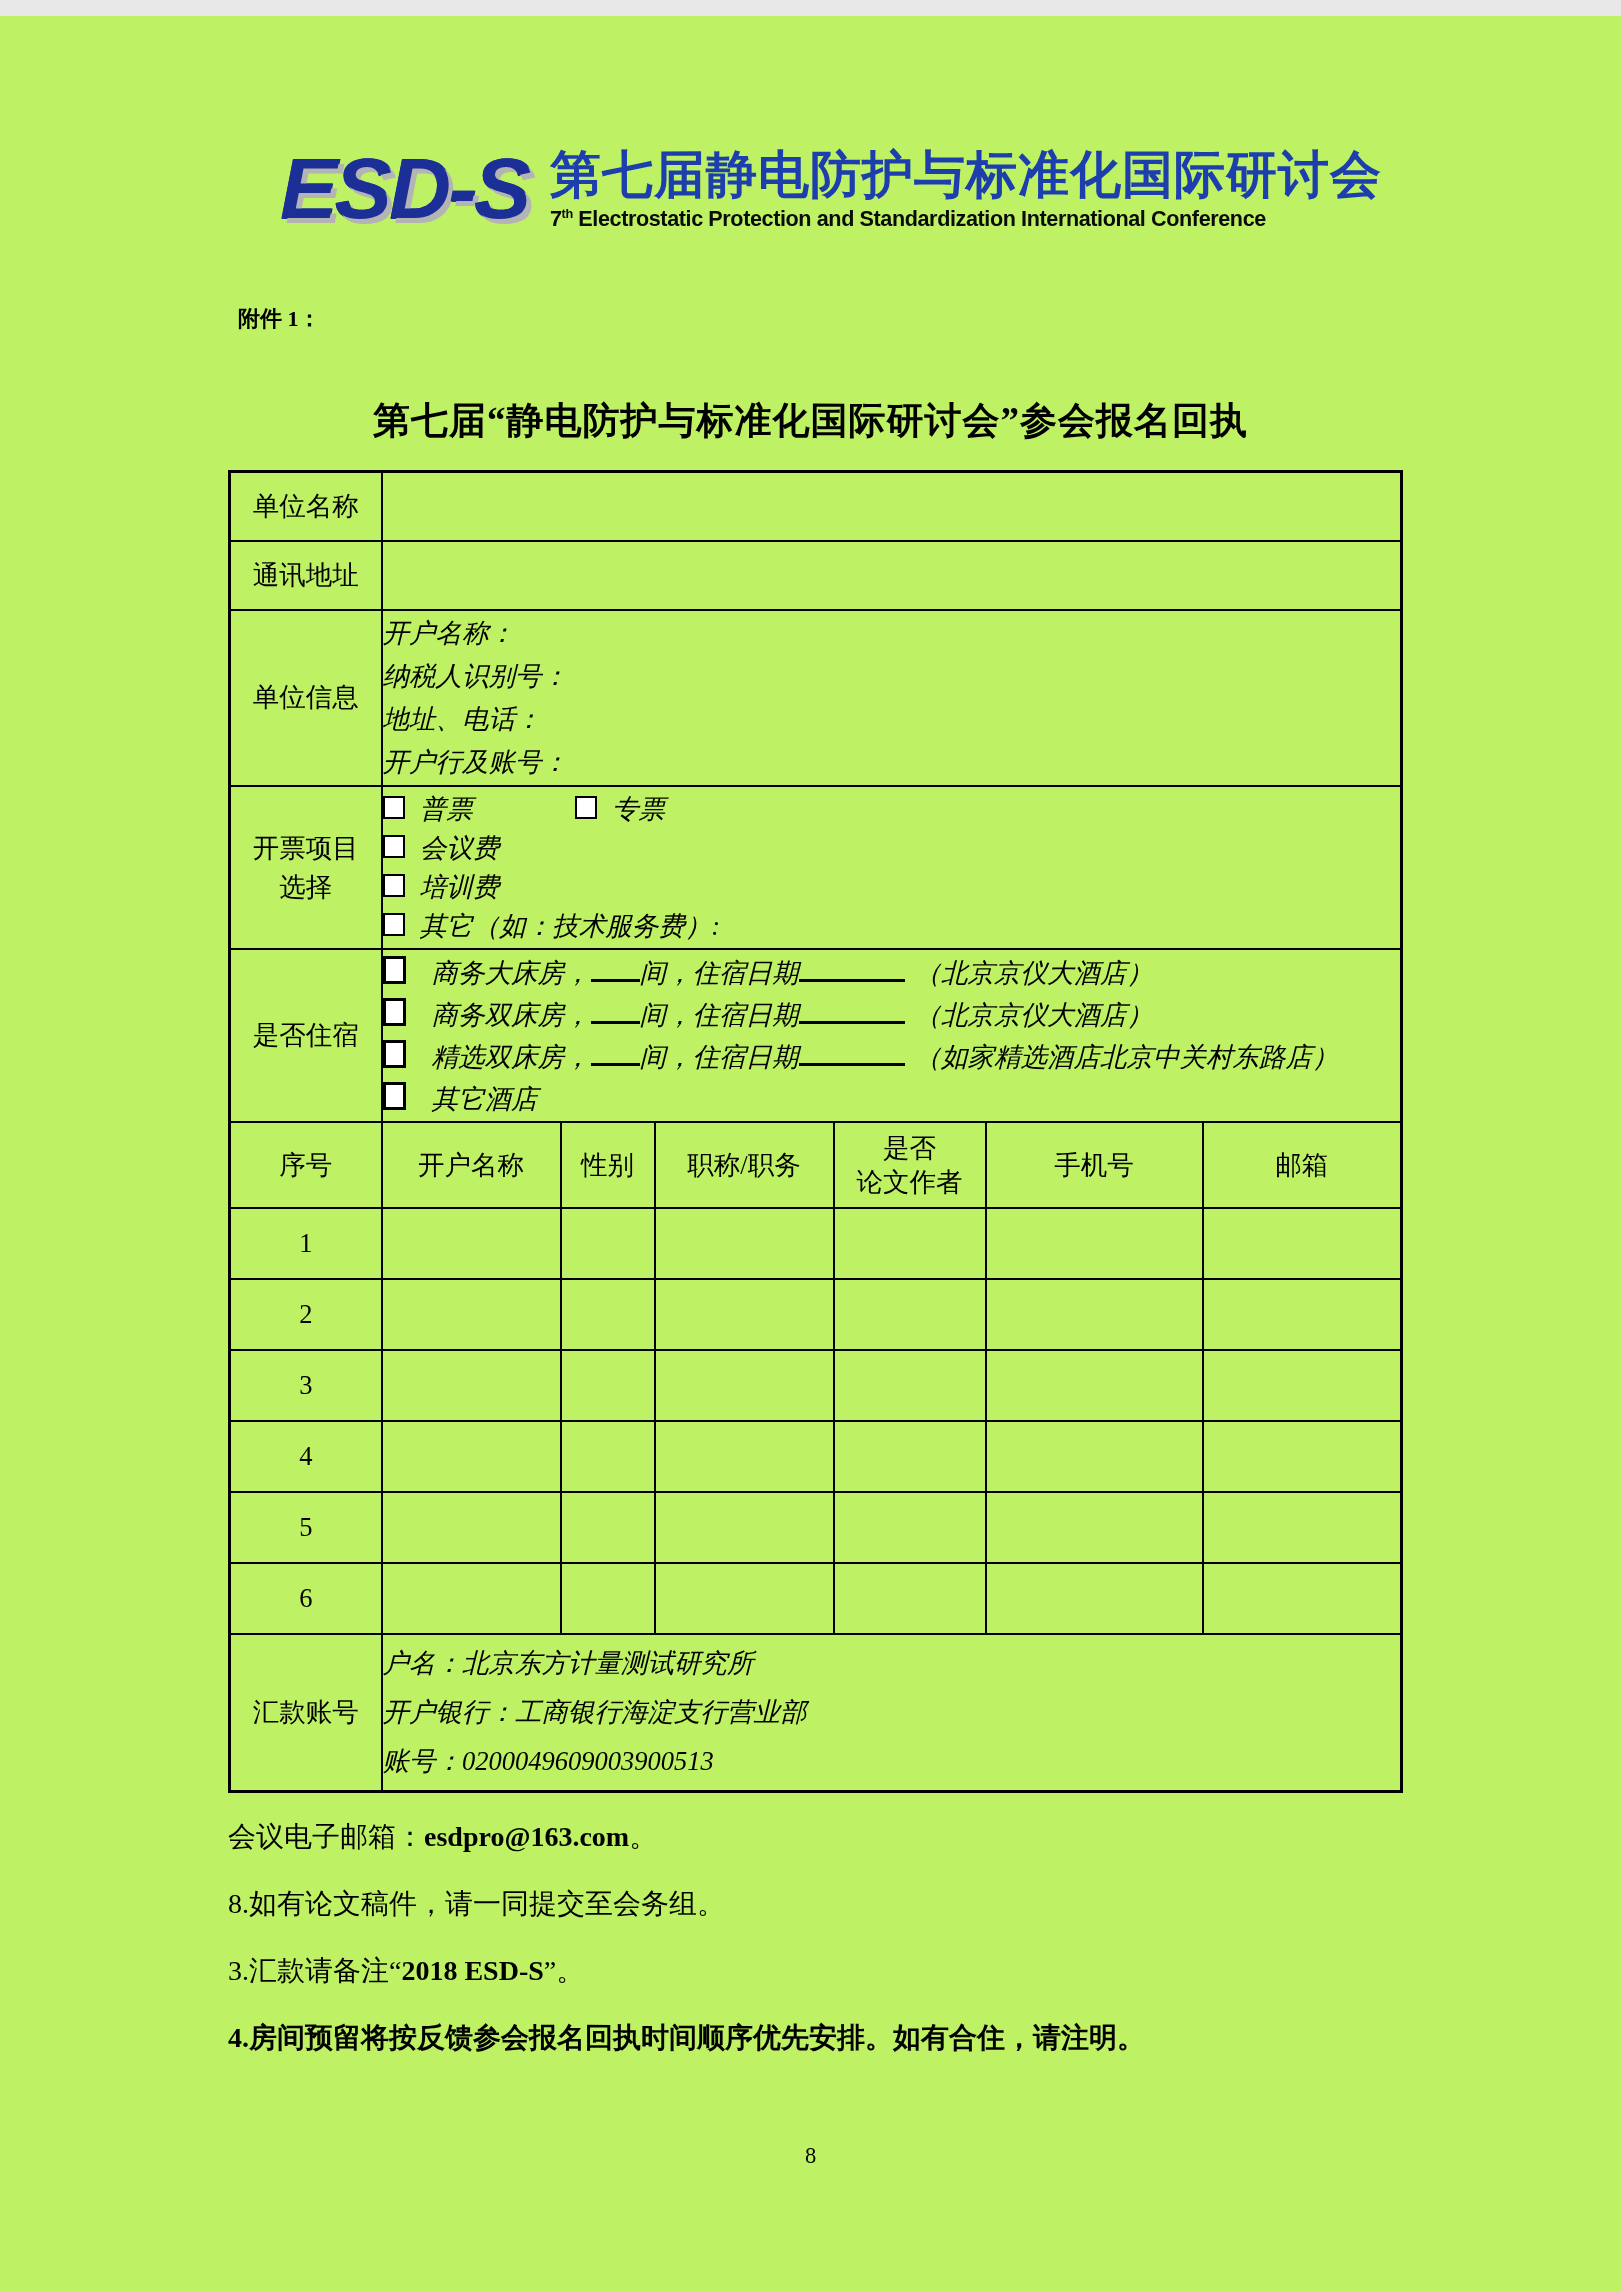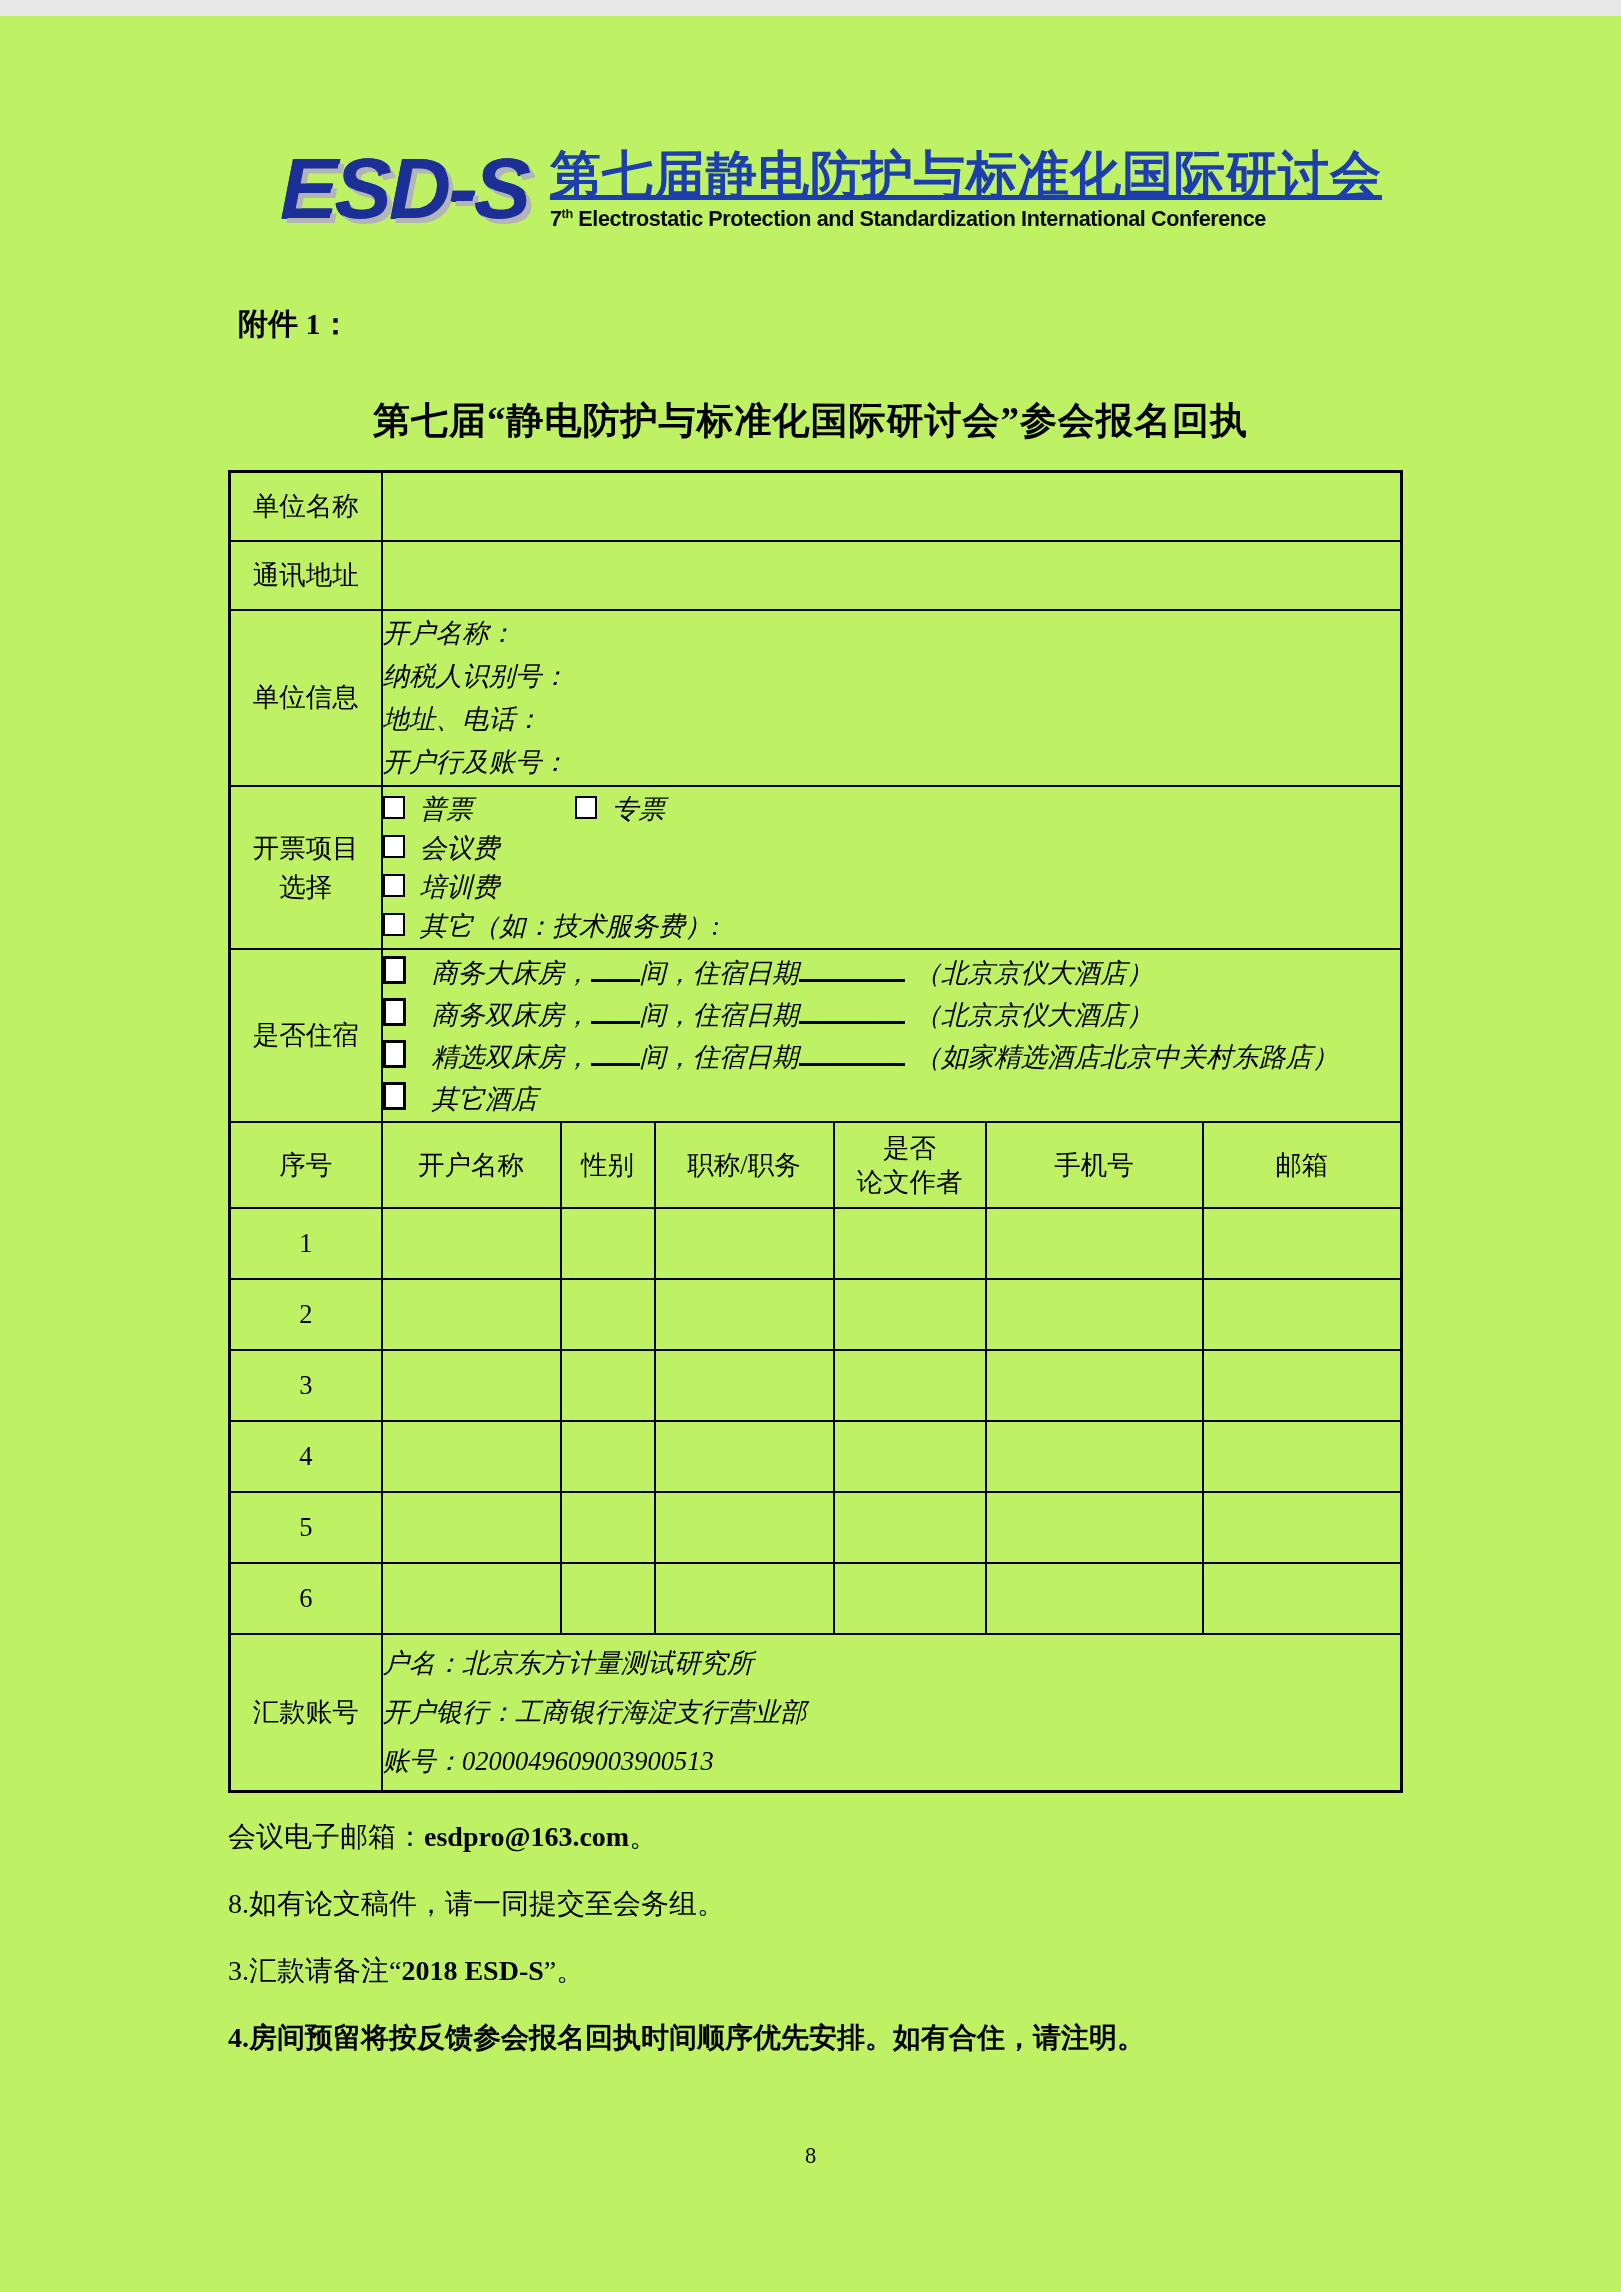--- a/index.html
+++ b/index.html
@@ -13,29 +13,29 @@
   .logo{
     font-family:"Liberation Sans","DejaVu Sans",sans-serif;
     font-style:italic;font-weight:bold;font-size:86px;line-height:98px;
     color:#1c2f97;letter-spacing:-2.9px;
     text-shadow:4.9px 4.9px 0 #b4b4b4, 1px 0 0 #1c2f97, 0 1px 0 #1c2f97;
     padding-right:21.6px;
   }
   .hdr-right{padding-top:7.8px;}
   .title-cn{
     font-family:"Liberation Sans","DejaVu Sans",sans-serif;
-    color:#1d3fae;font-weight:bold;font-size:51px;line-height:55px;letter-spacing:1px;text-decoration:underline;
+    color:#1d3fae;font-weight:bold;font-size:51px;line-height:55px;letter-spacing:1px;
   }
   .title-en{
     font-family:"Liberation Sans","DejaVu Sans",sans-serif;
     color:#0b0b0b;font-weight:bold;font-size:21.6px;letter-spacing:-0.4px;margin-top:3.9px;
   }
   .title-en sup{font-size:12.7px;}
   
-  .attachment{position:absolute;top:288px;left:238px;font-size:30px;font-weight:bold;}
+  .attachment{position:absolute;top:288px;left:238px;font-size:22px;font-weight:bold;}
   .form-title{
     position:absolute;top:380px;left:0;width:100%;text-align:center;
     font-size:37px;font-weight:bold;letter-spacing:1px;
   }
   
   table.form{
     position:absolute;top:454px;left:228px;border-collapse:collapse;table-layout:fixed;
     border:3.9px solid #000;
   }
   table.form td{

